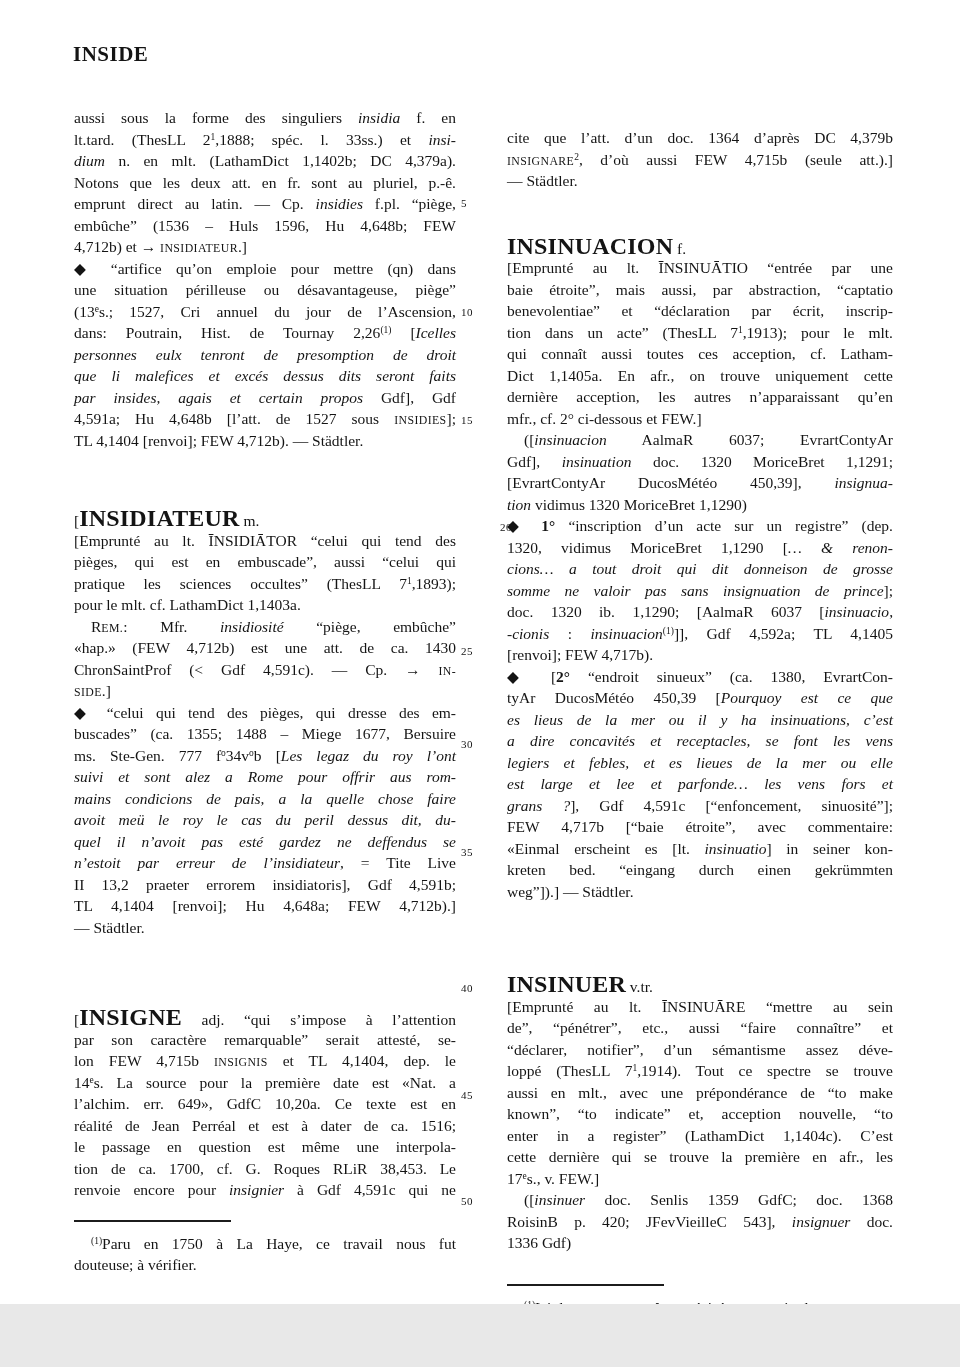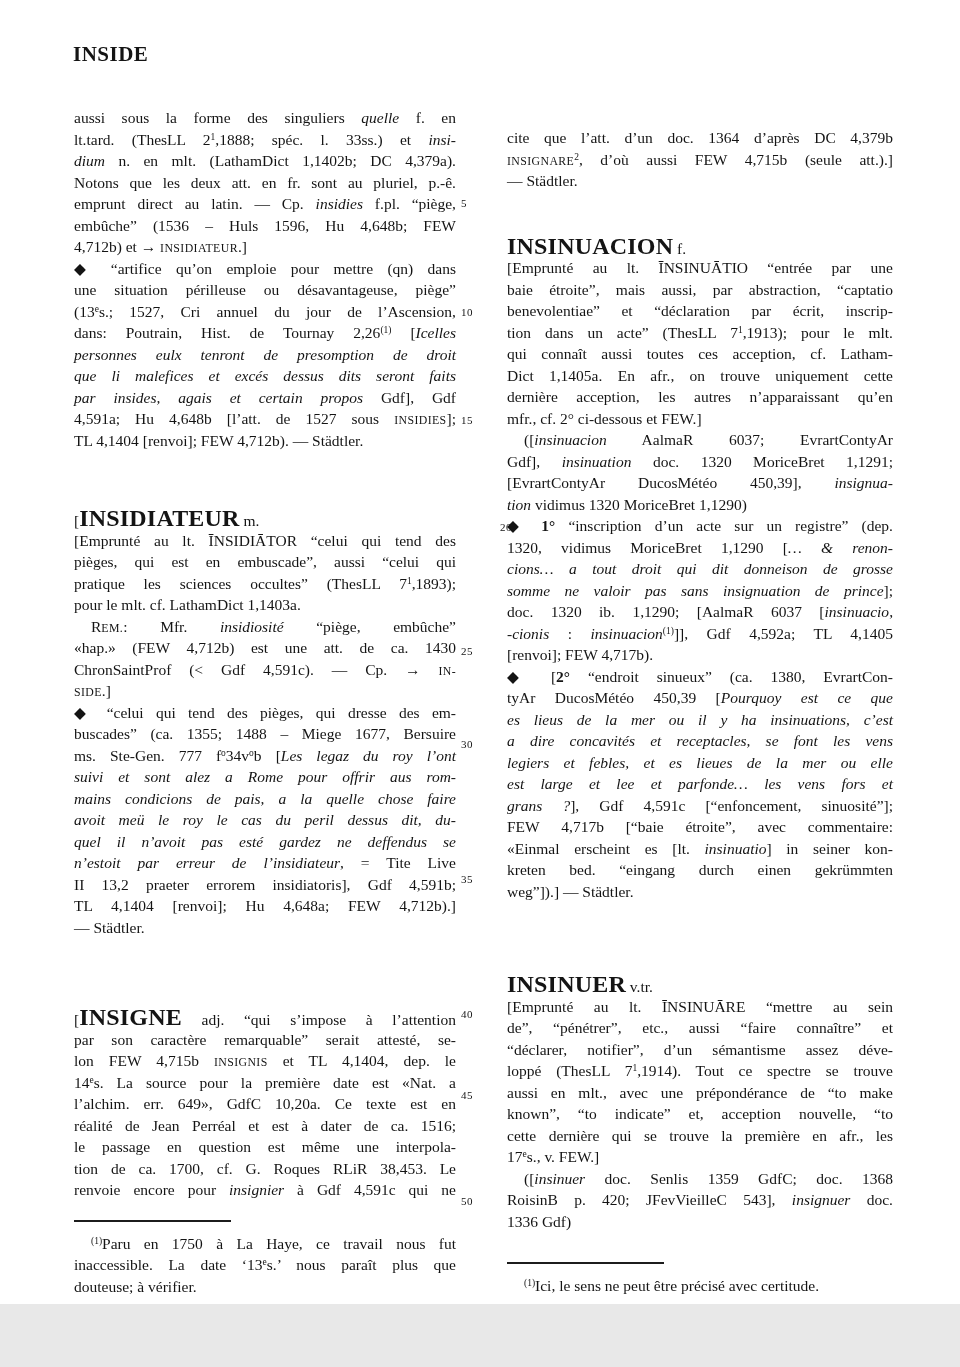--- a/index.html
+++ b/index.html
@@ -39,21 +39,21 @@
   }
   .pageno-left{left:235px;}
   .pageno-right{left:668px;}
 </style>
 </head>
 <body>
 
 <div class="page">
   <div class="running-head">INSIDE</div>
   <div class="col col-left">
-      <div class="line"><span class="s-n">aussi sous la forme des singuliers </span><span class="s-i">quelle</span><span class="s-n"> f. en</span></div>
+      <div class="line"><span class="s-n">aussi sous la forme des singuliers </span><span class="s-i">insidia</span><span class="s-n"> f. en</span></div>
       <div class="line"><span class="s-n">lt.tard. (ThesLL 2</span><span class="s-sup">1</span><span class="s-n">,1888; spéc. l. 33ss.) et </span><span class="s-i">insi-</span></div>
       <div class="line"><span class="s-i">dium</span><span class="s-n"> n. en mlt. (LathamDict 1,1402b; DC 4,379a).</span></div>
       <div class="line"><span class="s-n">Notons que les deux att. en fr. sont au pluriel, p.-ê.</span></div>
       <div class="line"><span class="s-n">emprunt direct au latin. — Cp. </span><span class="s-i">insidies</span><span class="s-n"> f.pl. “piège,</span></div>
       <div class="line"><span class="s-n">embûche” (1536 – Huls 1596, Hu 4,648b; FEW</span></div>
       <div class="line last"><span class="s-n">4,712b) et → </span><span class="s-sc">insidiateur</span><span class="s-n">.]</span></div>
       <div class="line"><span class="s-n">◆ “artifice qu’on emploie pour mettre (qn) dans</span></div>
       <div class="line"><span class="s-n">une situation périlleuse ou désavantageuse, piège”</span></div>
       <div class="line"><span class="s-n">(13</span><span class="s-sup">e</span><span class="s-n">s.; 1527, Cri annuel du jour de l’Ascension,</span></div>
       <div class="line"><span class="s-n">dans: Poutrain, Hist. de Tournay 2,26</span><span class="s-sup">(1)</span><span class="s-n"> [</span><span class="s-i">Icelles</span></div>
@@ -89,21 +89,20 @@
       <div class="line"><span class="s-n">lon FEW 4,715b </span><span class="s-sc">insignis</span><span class="s-n"> et TL 4,1404, dep. le</span></div>
       <div class="line"><span class="s-n">14</span><span class="s-sup">e</span><span class="s-n">s. La source pour la première date est «Nat. a</span></div>
       <div class="line"><span class="s-n">l’alchim. err. 649», GdfC 10,20a. Ce texte est en</span></div>
       <div class="line"><span class="s-n">réalité de Jean Perréal et est à dater de ca. 1516;</span></div>
       <div class="line"><span class="s-n">le passage en question est même une interpola-</span></div>
       <div class="line"><span class="s-n">tion de ca. 1700, cf. G. Roques RLiR 38,453. Le</span></div>
       <div class="line"><span class="s-n">renvoie encore pour </span><span class="s-i">insignier</span><span class="s-n"> à Gdf 4,591c qui ne</span></div>
       <div class="spacer" style="height: 16px;"></div>
       <div class="fn-rule"></div>
       <div class="line ind"><span class="s-sup">(1)</span><span class="s-n">Paru en 1750 à La Haye, ce travail nous fut</span></div>
-      <div class="line"><span class="s-n">inaccessible. La date ‘13</span><span class="s-sup">e</span><span class="s-n">s.’ nous paraît plus que</span></div>
       <div class="line last"><span class="s-n">douteuse; à vérifier.</span></div>
     </div>
   <div class="col col-right">
       <div class="line"><span class="s-n">cite que l’att. d’un doc. 1364 d’après DC 4,379b</span></div>
       <div class="line"><span class="s-sc">insignare</span><span class="s-sup">2</span><span class="s-n">, d’où aussi FEW 4,715b (seule att.).]</span></div>
       <div class="line last"><span class="s-n">— Städtler.</span></div>
       <div class="spacer" style="height: 44px;"></div>
       <div class="line head last"><span class="s-hw">INSINUACION</span><span class="s-n"> f.</span></div>
       <div class="line"><span class="s-n">[Emprunté au lt. ĪNSINUĀTIO “entrée par une</span></div>
       <div class="line"><span class="s-n">baie étroite”, mais aussi, par abstraction, “captatio</span></div>
@@ -136,36 +135,37 @@
       <div class="line"><span class="s-n">kreten bed. “eingang durch einen gekrümmten</span></div>
       <div class="line last"><span class="s-n">weg”]).] — Städtler.</span></div>
       <div class="spacer" style="height: 72px;"></div>
       <div class="line head last"><span class="s-hw">INSINUER</span><span class="s-n"> v.tr.</span></div>
       <div class="line"><span class="s-n">[Emprunté au lt. ĪNSINUĀRE “mettre au sein</span></div>
       <div class="line"><span class="s-n">de”, “pénétrer”, etc., aussi “faire connaître” et</span></div>
       <div class="line"><span class="s-n">“déclarer, notifier”, d’un sémantisme assez déve-</span></div>
       <div class="line"><span class="s-n">loppé (ThesLL 7</span><span class="s-sup">1</span><span class="s-n">,1914). Tout ce spectre se trouve</span></div>
       <div class="line"><span class="s-n">aussi en mlt., avec une prépondérance de “to make</span></div>
       <div class="line"><span class="s-n">known”, “to indicate” et, acception nouvelle, “to</span></div>
+      <div class="line"><span class="s-n">enter in a register” (LathamDict 1,1404c). C’est</span></div>
       <div class="line"><span class="s-n">cette dernière qui se trouve la première en afr., les</span></div>
       <div class="line last"><span class="s-n">17</span><span class="s-sup">e</span><span class="s-n">s., v. FEW.]</span></div>
       <div class="line ind"><span class="s-n">([</span><span class="s-i">insinuer</span><span class="s-n"> doc. Senlis 1359 GdfC; doc. 1368</span></div>
       <div class="line"><span class="s-n">RoisinB p. 420; JFevVieilleC 543], </span><span class="s-i">insignuer</span><span class="s-n"> doc.</span></div>
       <div class="line last"><span class="s-n">1336 Gdf)</span></div>
       <div class="spacer" style="height: 27px;"></div>
       <div class="fn-rule"></div>
       <div class="line last ind"><span class="s-sup">(1)</span><span class="s-n">Ici, le sens ne peut être précisé avec certitude.</span></div>
     </div>
   <div id="gutter">
       <span class="gutter-num" style="top: 196px;">5</span>
       <span class="gutter-num" style="top: 305px;">10</span>
       <span class="gutter-num" style="top: 413px;">15</span>
       <span class="gutter-num" style="top: 520px; margin-left: 39px;">20</span>
       <span class="gutter-num" style="top: 644px;">25</span>
       <span class="gutter-num" style="top: 737px;">30</span>
-      <span class="gutter-num" style="top: 845px; margin-top: 27px;">35</span>
-      <span class="gutter-num" style="top: 981px; margin-top: 26px;">40</span>
+      <span class="gutter-num" style="top: 845px;">35</span>
+      <span class="gutter-num" style="top: 981px;">40</span>
       <span class="gutter-num" style="top: 1088px;">45</span>
       <span class="gutter-num" style="top: 1194px;">50</span>
     </div>
   <div class="pageno pageno-left">307</div>
   <div class="pageno pageno-right">308</div>
 </div>
 
 </body></html>

